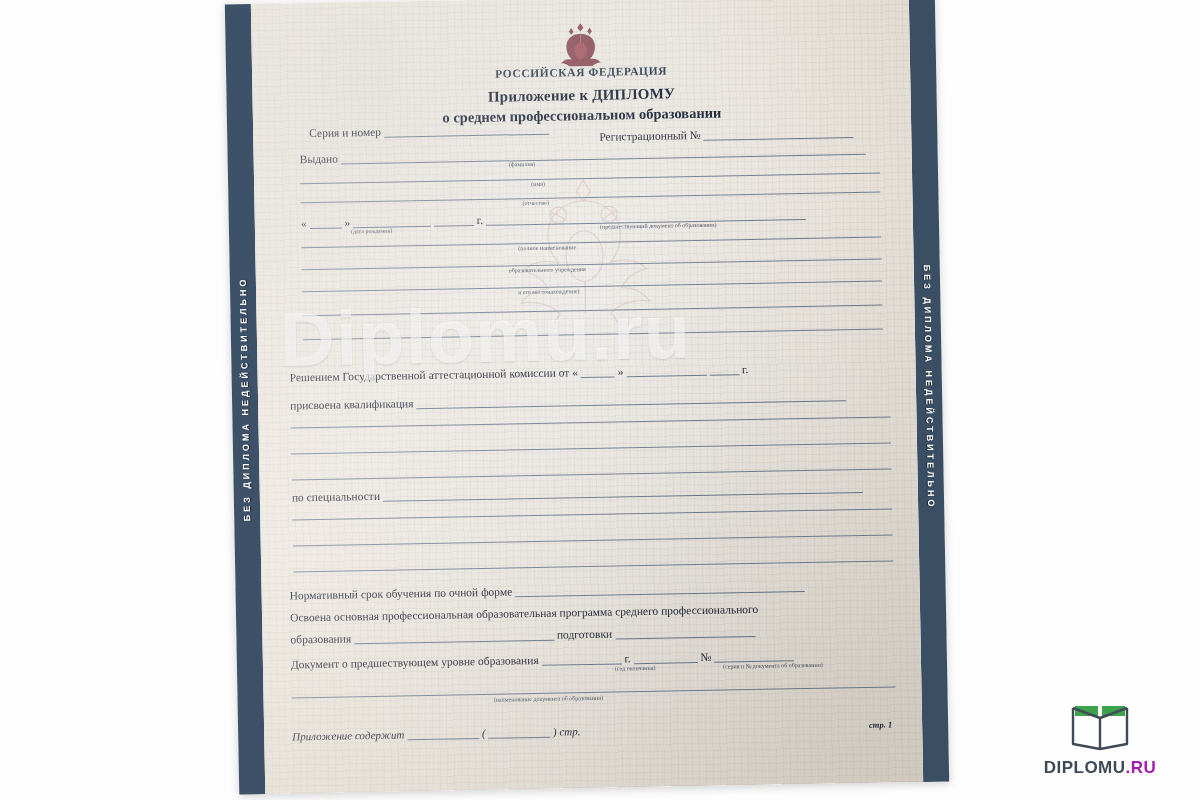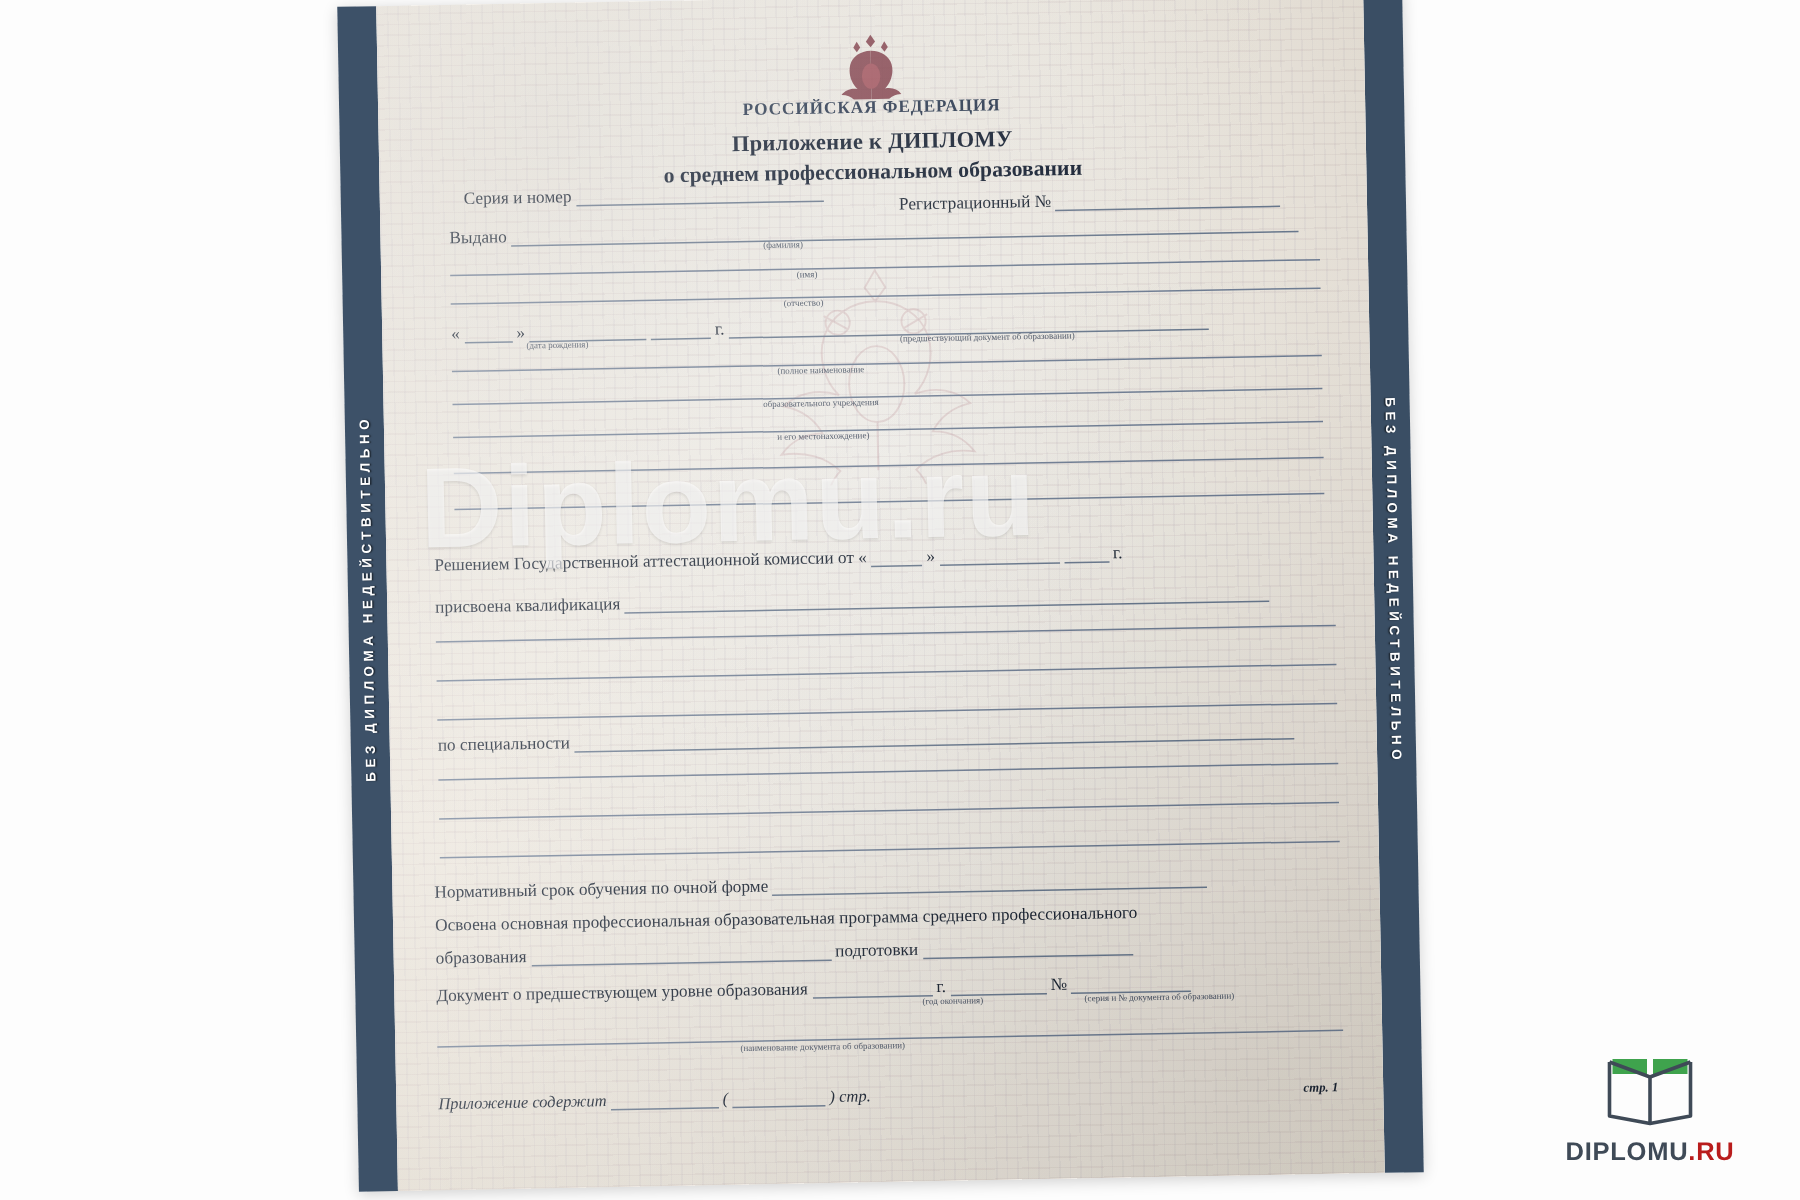--- a/index.html
+++ b/index.html
@@ -237,21 +237,21 @@
     margin: 0 auto 6px auto;
     display: block;
   }
   .logo-text {
     font-family: "Liberation Sans", sans-serif;
     font-size: 17px;
     letter-spacing: 0.5px;
     font-weight: bold;
     color: #3f4a57;
   }
-  .logo-text .accent { color: #b91c1c; }
+  .logo-text .accent { color: #a21caf; }
 </style>
 </head>
 <body>
 
 <div id="stage">
 
   <div class="doc-photo">
 
     <div class="edge left"></div>
     <div class="edge right"></div>

